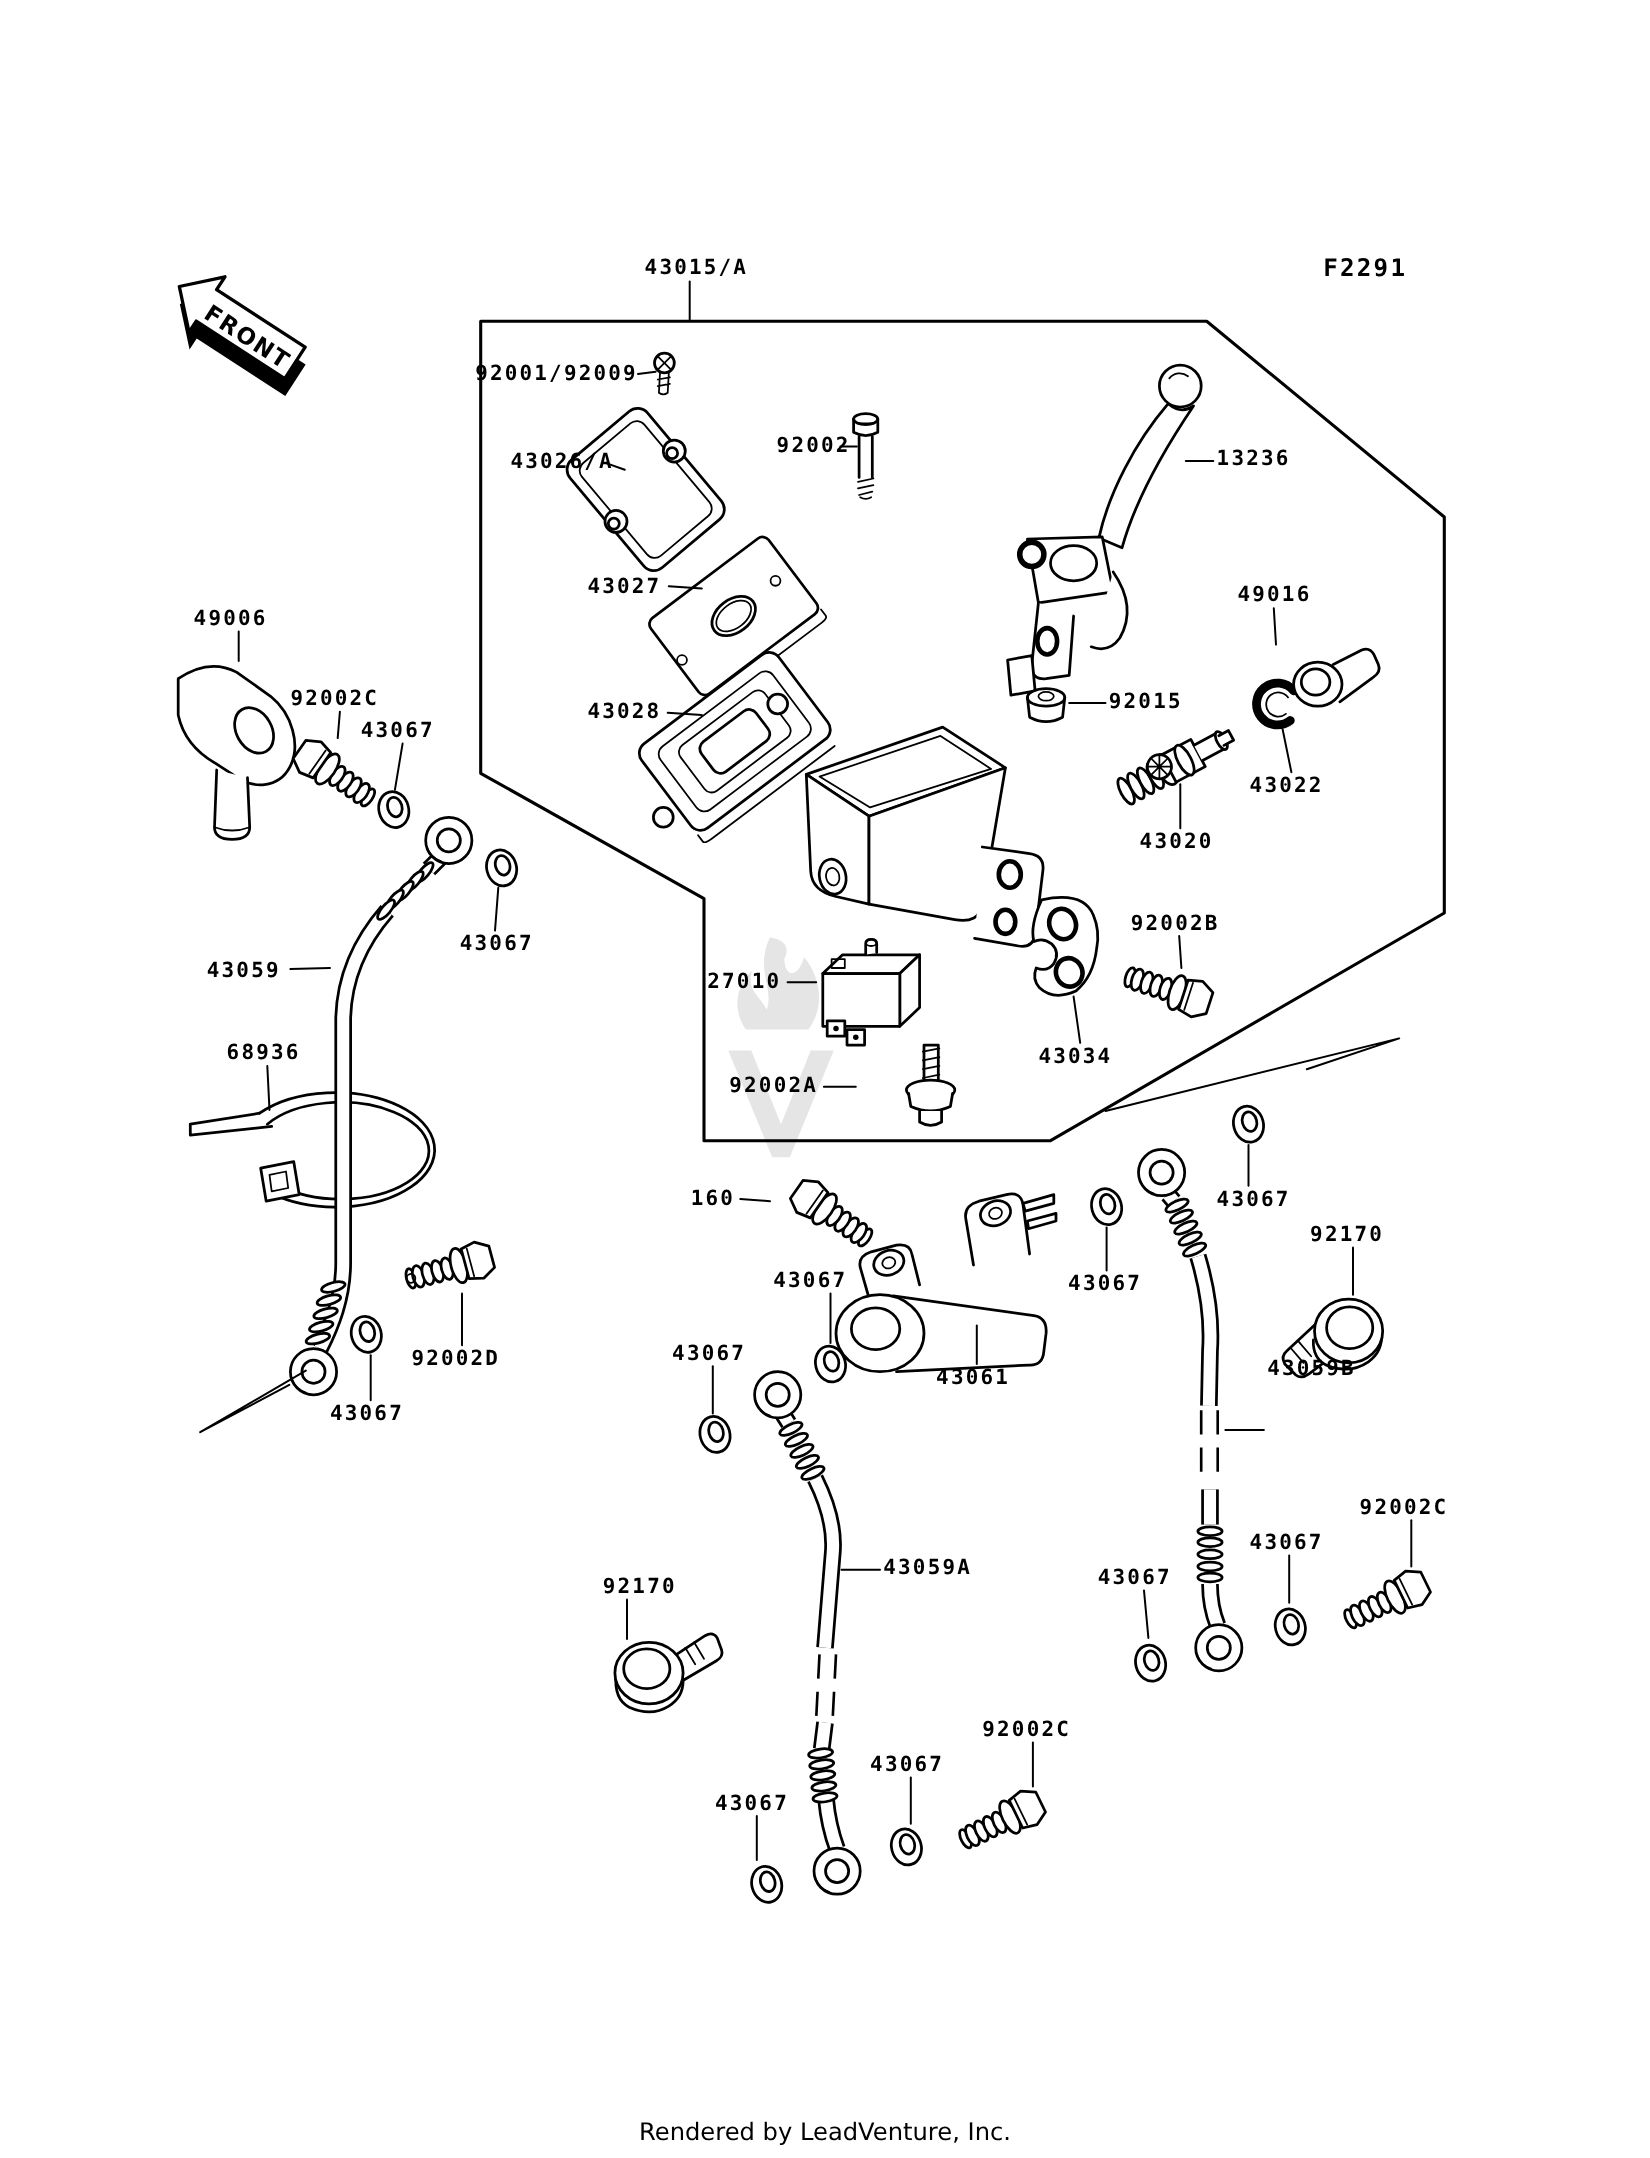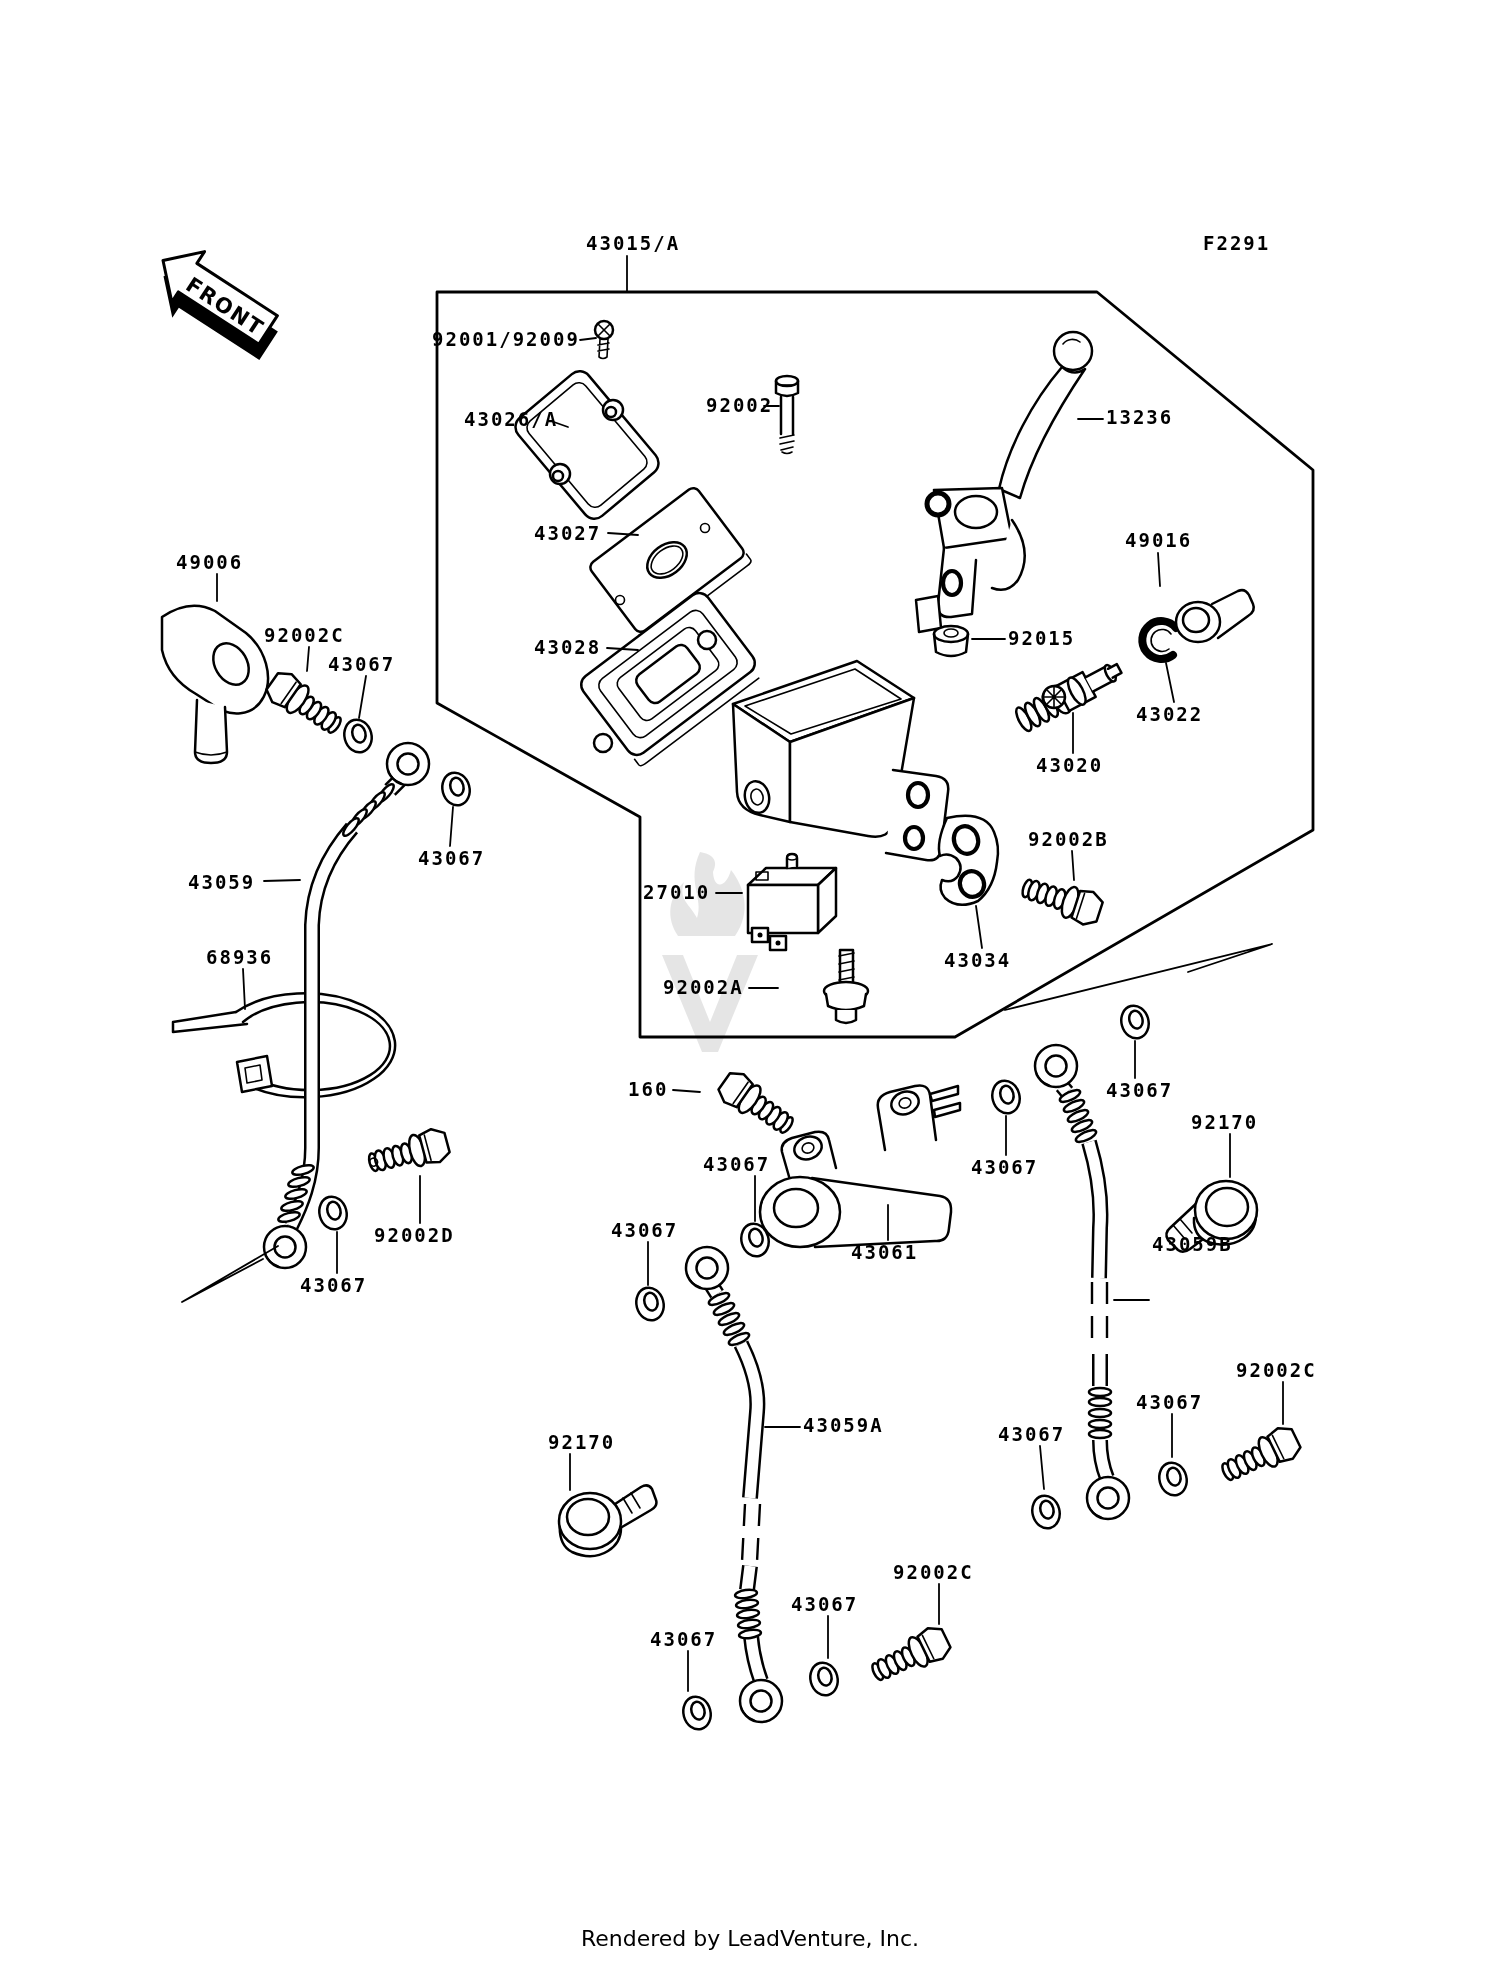--- a/index.html
+++ b/index.html
@@ -14,21 +14,21 @@
   .bold{stroke-width:4.2;}
   .tube-o{stroke:#000;stroke-width:16;fill:none;stroke-linecap:butt;}
   .tube-i{stroke:#fff;stroke-width:11;fill:none;stroke-linecap:butt;}
   .dashw{stroke-width:2.4;stroke-dasharray:22 12;stroke-linecap:butt;}
   .leader{stroke-width:1.8;}
   .wm{fill:rgba(0,0,0,0.10);stroke:none;}
   .blackfill{fill:#000;stroke:none;}
   .part-label{position:absolute;font-family:"DejaVu Sans Mono",monospace;font-weight:bold;
       font-size:19px;letter-spacing:2px;color:#000;white-space:nowrap;line-height:1.1;}
   .drawing-code{position:absolute;left:1203px;top:232px;font-family:"DejaVu Sans Mono",monospace;
-      font-weight:bold;font-size:19px;letter-spacing:2px;color:#000;}
+      font-weight:bold;font-size:22px;letter-spacing:2px;color:#000;}
   .watermark-text{position:absolute;left:484px;top:1068px;font-family:"DejaVu Sans",sans-serif;
       font-weight:bold;font-size:50px;letter-spacing:37px;color:rgba(0,0,0,0.13);
       pointer-events:none;z-index:4;}
   .footer{position:absolute;left:0;top:1926px;width:100%;text-align:center;
       font-family:"DejaVu Sans",sans-serif;font-size:22px;color:#000000;z-index:3;}
   #labels-layer{position:absolute;left:0;top:0;width:100%;height:100%;z-index:5;}
   .front-text{font-family:"DejaVu Sans",sans-serif;font-weight:bold;font-size:21px;
       letter-spacing:1.5px;fill:#000;stroke:none;}
 </style>
 </head>

